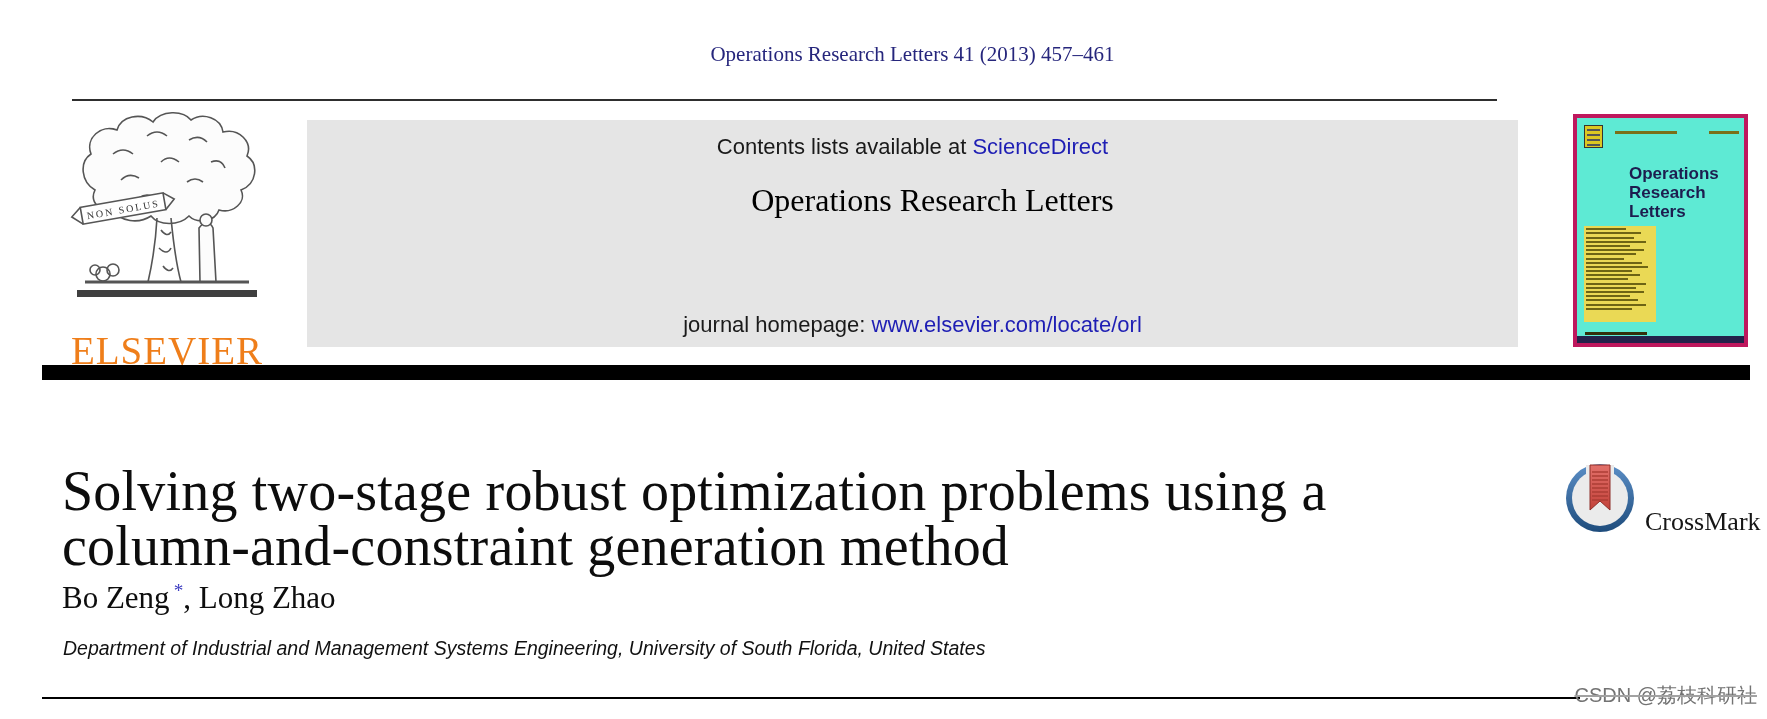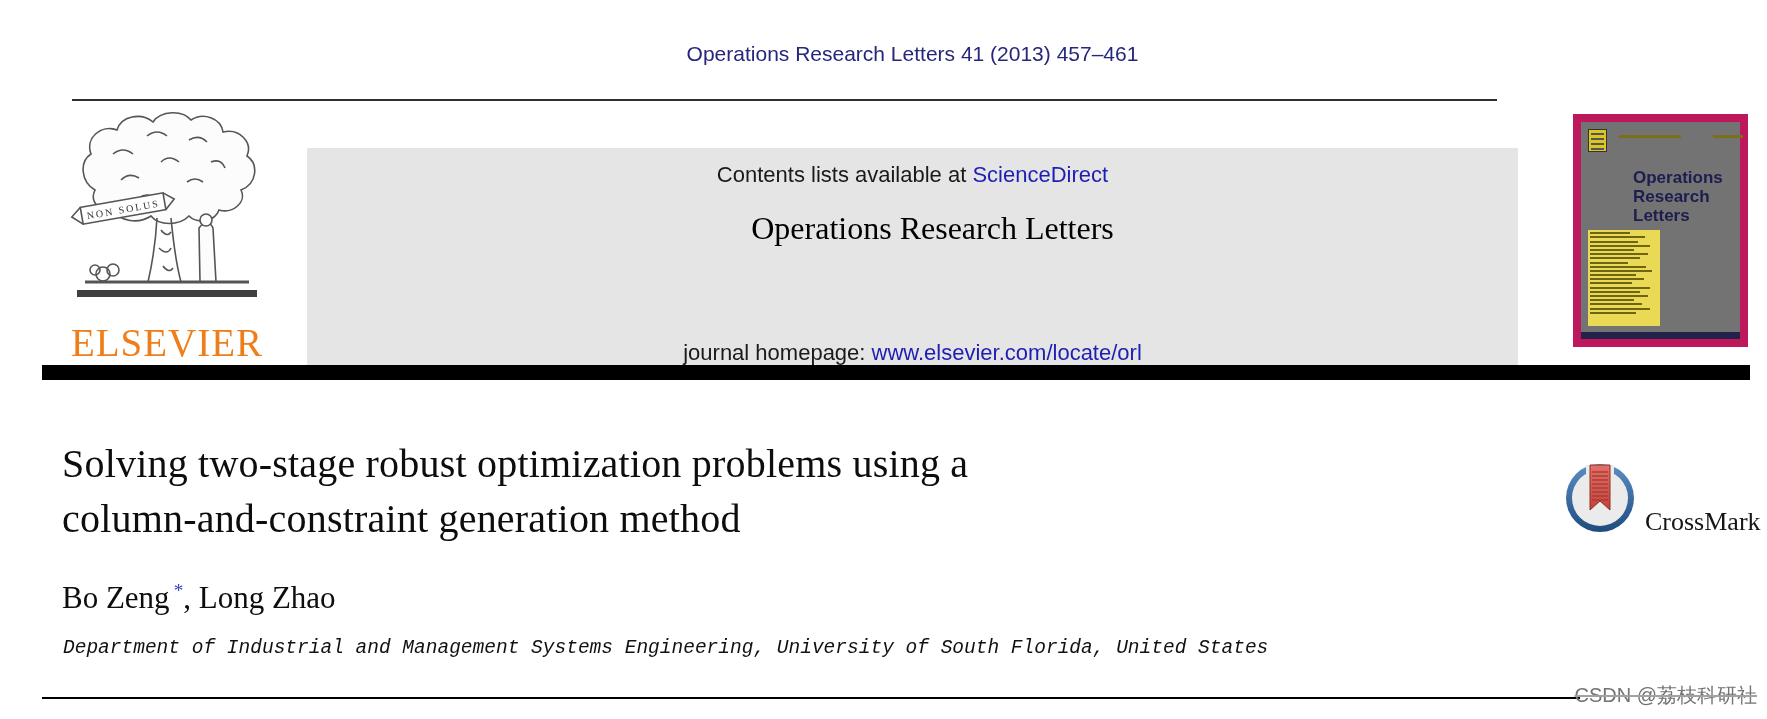--- a/index.html
+++ b/index.html
@@ -1,63 +1,63 @@
 <!DOCTYPE html>
 <html><head>
 <meta charset="utf-8">
 <style>
   html,body{margin:0;padding:0;background:#ffffff;}
   #page{position:relative;width:1767px;height:719px;background:#fff;overflow:hidden;
         font-family:"Liberation Sans",sans-serif;color:#111;}
 
   
   .citation{position:absolute;left:307px;top:42px;width:1211px;text-align:center;
-            font-family:Liberation Sans, sans-serif;font-size:21px;color:#26267c;}
+            font-family:Liberation Serif, serif;font-size:21px;color:#26267c;}
 
   
   .rule-top{position:absolute;left:72px;top:99px;width:1425px;height:2px;background:#2e2e2e;}
   .rule-thick{position:absolute;left:42px;top:365px;width:1708px;height:15px;background:#000;}
   .rule-bottom{position:absolute;left:42px;top:697px;width:1538px;height:2px;background:#000;}
 
   
   .elsevier{position:absolute;left:42px;top:110px;width:250px;text-align:center;}
-  .elsevier .wordmark{display:block;margin-top:10px;font-family:"Liberation Serif",serif;
+  .elsevier .wordmark{display:block;margin-top:18px;font-family:"Liberation Serif",serif;
             font-size:39px;letter-spacing:1px;color:#ef7e1a;font-weight:400;}
 
   
-  .banner{position:absolute;left:307px;top:120px;width:1211px;height:227px;background:#e5e5e5;margin-top:28px;}
+  .banner{position:absolute;left:307px;top:120px;width:1211px;height:227px;background:#e5e5e5;}
   .banner .line1{position:absolute;top:14px;left:0;width:100%;text-align:center;
                  font-size:22px;color:#1a1a1a;}
   .banner .jtitle{position:absolute;top:62px;left:0;width:100%;text-align:center;
                  font-family:"Liberation Serif",serif;font-size:32px;color:#000;padding-left:20px;}
   .banner .line3{position:absolute;top:192px;left:0;width:100%;text-align:center;
                  font-size:22px;color:#1a1a1a;}
   a.plink{color:#1e1eb4;text-decoration:none;cursor:pointer;}
 
   
-  .cover{position:absolute;left:1573px;top:114px;width:175px;height:233px;background:#737373;
-         border:8px solid #be185d;box-sizing:border-box;}
+  .cover{position:absolute;left:1573px;top:114px;width:175px;height:233px;background:#5eead4;
+         border:4px solid #be185d;box-sizing:border-box;}
   .cover .minilogo{position:absolute;left:7px;top:7px;width:17px;height:21px;background:#dcc722;
          border:1px solid #333;}
   .cover .minilogo i{display:block;height:2px;margin:3px 2px 0 2px;background:#555;}
   .cover .meta{position:absolute;height:3px;background:#7a7019;}
   .cover .ctitle{position:absolute;left:52px;top:46px;font-family:"Liberation Sans",sans-serif;
          font-weight:bold;font-size:17px;line-height:19px;color:#1d1d4f;}
   .cover .edstrip{position:absolute;left:7px;top:108px;width:72px;height:96px;background:#ead955;}
   .cover .edstrip i{display:block;height:2px;margin:2.2px 2px 0 2px;background:#6d6414;}
   .cover .urlbar{position:absolute;left:8px;top:214px;width:62px;height:3px;background:#33300c;}
   .cover .band{position:absolute;left:0;bottom:0;width:100%;height:7px;background:#23224a;}
 
   
-  .atitle{position:absolute;left:62px;top:436px;font-family:"Liberation Serif",serif;
-          font-size:40px;line-height:55px;color:#0d0d0d;letter-spacing:0.2px;}
+  .atitle{position:absolute;left:62px;top:464px;font-family:"Liberation Serif",serif;
+          font-size:56px;line-height:55px;color:#0d0d0d;letter-spacing:0.2px;}
   .authors{position:absolute;left:62px;top:580px;font-family:"Liberation Serif",serif;
           font-size:31px;color:#0d0d0d;}
   .authors sup{color:#3c3cc0;font-size:62%;vertical-align:super;margin-left:4px;}
-  .affil{position:absolute;left:63px;top:637px;font-family:Liberation Mono, monospace;
+  .affil{position:absolute;left:63px;top:637px;font-family:Liberation Sans, sans-serif;
           font-style:italic;font-size:19.5px;color:#111;}
 
   
   .crossmark{position:absolute;left:1564px;top:462px;display:flex;align-items:center;cursor:pointer;}
   .crossmark .cmlabel{margin-left:9px;font-family:"Liberation Serif",serif;font-size:26px;color:#161616;margin-top:44px;}
 
   
   .watermark{position:absolute;right:10px;top:682px;font-size:20px;color:#737373;
              text-decoration:line-through;text-decoration-color:#a2a2a2;}
 </style>

